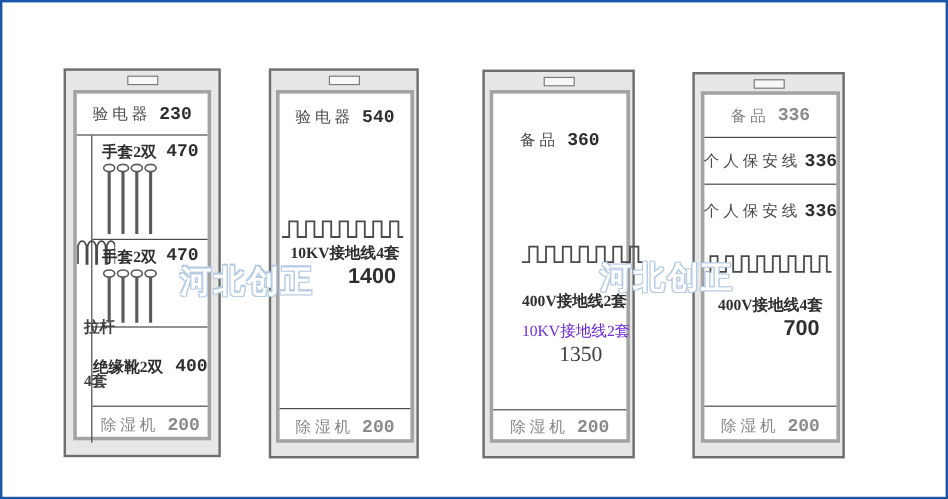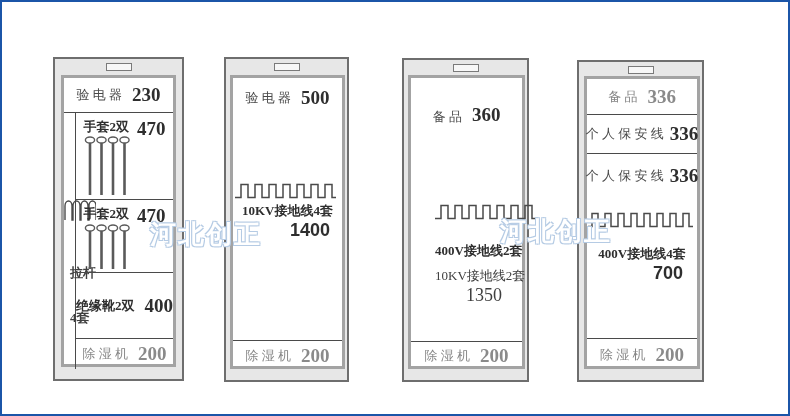--- a/index.html
+++ b/index.html
@@ -18,21 +18,21 @@
     box-sizing:border-box;
   }
   .inner{
     position:absolute;background:#ffffff;border:3px solid #a3a3a3;
     box-sizing:border-box;
   }
   .row{position:relative;box-sizing:border-box;display:flex;align-items:center;justify-content:center;gap:10px;}
   .row.line{border-top:1px solid #4a4a4a;}
   .cn{color:#4a4a4a;font-size:13px;white-space:pre;}
   .cnb{color:#2f2f2f;font-size:13px;font-weight:700;white-space:pre;}
-  .num{font-family:Liberation Serif, serif;font-weight:700;color:#2e2e2e;font-size:19px;}
+  .num{font-family:Liberation Mono, monospace;font-weight:700;color:#2e2e2e;font-size:15px;}
   .dim{color:#858585;}
   .dim.num{color:#8a8a8a;}
   .body1{display:flex;}
   .leftcol{position:relative;box-sizing:border-box;border-right:1px solid #4a4a4a;}
   .rightcol{display:flex;flex-direction:column;flex:1;}
   .seg{position:relative;box-sizing:border-box;}
   .seg + .seg{border-top:1px solid #4a4a4a;}
   .seg .lbl{display:flex;justify-content:center;gap:8px;padding-top:5px;}
   .rodlabel{position:absolute;left:6px;text-align:left;color:#3f3f3f;font-size:13px;font-weight:700;line-height:15px;white-space:pre;}
   .midblock{position:absolute;left:0;right:0;}
@@ -120,21 +120,21 @@
         </div>
       </div>
     </div>
   </div>
 
   <div class="cabinet" style="left:222px;top:55px;width:125px;height:325px;">
     <div class="handle"></div>
     <div class="inner" style="left:4px;top:16px;width:115px;height:294px;">
       <div class="row" style="height:40px;">
         <span class="cn">验 电 器</span>
-        <span class="num">500</span>
+        <span class="num">540</span>
       </div>
       <div class="seg line" style="height:222px;">
         <div class="midblock" style="top:64px;">
           <svg class="wave" width="106" height="17" viewBox="0 0 106 17">
             <path d="M0,15.5 h6 v-13 h7 v13 h7 v-13 h7 v13 h7 v-13 h7 v13 h7 v-13 h7 v13 h7 v-13 h7 v13 h7 v-13 h7 v13 h7 v-13 h7 v13 h4" fill="none" stroke="#4a4a4a" stroke-width="1.5"></path>
           </svg>
           <div class="midline cnb" style="margin-top:3px;">10KV接地线4套</div>
           <div class="bignum" style="padding-right:12px;">1400</div>
         </div>
       </div>
@@ -151,21 +151,21 @@
       <div class="row" style="height:57px;align-items:flex-end;padding-bottom:9px;">
         <span class="cn">备 品</span>
         <span class="num">360</span>
       </div>
       <div class="seg line" style="height:206px;">
         <div class="midblock" style="top:68px;padding-left:24px;">
           <svg class="wave" width="108" height="17" viewBox="0 0 108 17">
             <path d="M0,15.5 h6 v-13 h7 v13 h7 v-13 h7 v13 h7 v-13 h7 v13 h7 v-13 h7 v13 h7 v-13 h7 v13 h7 v-13 h7 v13 h7 v-13 h7 v13 h6" fill="none" stroke="#4a4a4a" stroke-width="1.5"></path>
           </svg>
           <div class="midline cnb" style="margin-top:22px;">400V接地线2套</div>
-          <div class="midline cnb" style="margin-top:7px;font-weight:400;color:#404040;">10KV接地线2套</div>
+          <div class="midline cnb" style="margin-top:7px;font-weight:400;color:#6d28d9;">10KV接地线2套</div>
           <div class="bignum" style="padding-right:20px;font-weight:400;font-family:'Liberation Serif','DejaVu Serif',serif;color:#3f3f3f;">1350</div>
         </div>
       </div>
       <div class="row line" style="height:29px;">
         <span class="cn dim">除 湿 机</span>
         <span class="num dim">200</span>
       </div>
     </div>
   </div>
 

